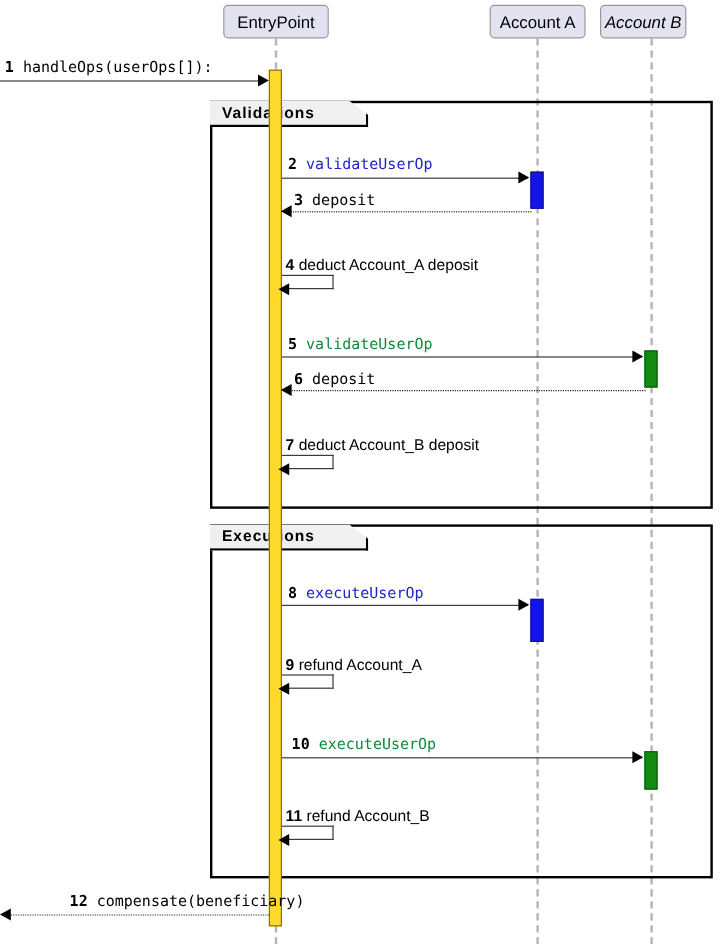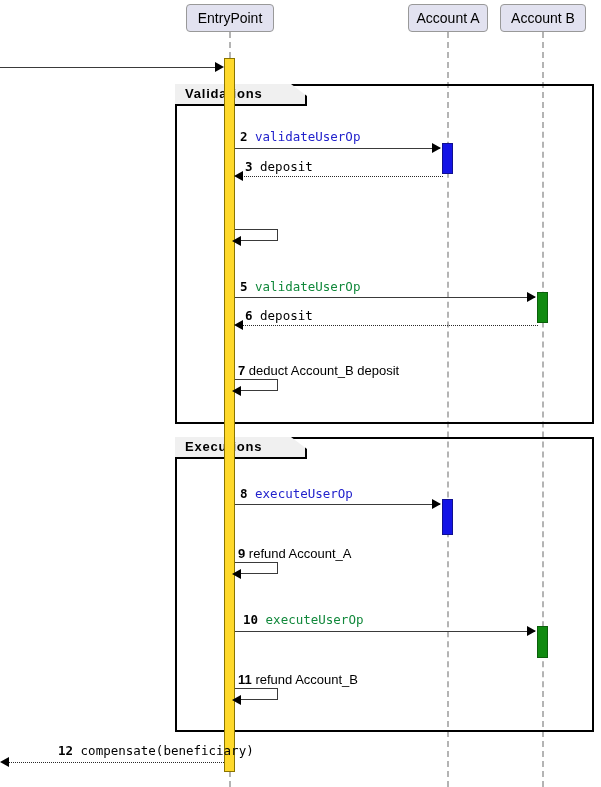--- a/index.html
+++ b/index.html
@@ -138,58 +138,66 @@
 <div id="diagram-root">
 
   <div class="participant" style="left:186px; top:4px; width:88px;">
     <span>EntryPoint</span>
   </div>
 
   <div class="participant" style="left:408px; top:4px; width:80px;">
     <span>Account A</span>
   </div>
 
-  <div class="participant" style="left:500px; top:4px; width:86px;">
+  <div class="participant" style="left:500px; top:4px; width:72px;font-style:italic;">
     <span>Account B</span>
   </div>
 
   <div class="lifeline" style="left:229px; top:32px; height:755px;"></div>
   <div class="lifeline" style="left:447px; top:32px; height:755px;"></div>
   <div class="lifeline" style="left:542px; top:32px; height:755px;"></div>
 
   <div class="fragment" style="left:175px; top:84px; width:419px; height:340px;"></div>
   <div class="fragment-label" style="left:175px; top:84px; width:132px;">
     <span>Validations</span>
   </div>
 
   <div class="fragment" style="left:175px; top:437px; width:419px; height:295px;"></div>
   <div class="fragment-label" style="left:175px; top:437px; width:132px;">
     <span>Executions</span>
   </div>
 
   <div class="activation act-entrypoint" style="left:224px; top:58px; width:11px; height:714px;"></div>
 
+  <div class="msg-label" style="left:4px; top:48px;">
+    <span class="seq">1</span>
+    <span class="txt-black">handleOps(userOps[]):</span>
+  </div>
   <div class="msg-line" style="left:0px; top:67px; width:217px;"></div>
   <div class="arrowhead arrow-right" style="left:215px; top:62px;"></div>
 
   <div class="msg-label" style="left:240px; top:129px;">
     <span class="seq">2</span>
     <span class="txt-blue">validateUserOp</span>
   </div>
   <div class="msg-line" style="left:235px; top:148px; width:205px;"></div>
   <div class="arrowhead arrow-right" style="left:432px; top:143px;"></div>
   <div class="activation act-blue" style="left:442px; top:143px; width:11px; height:31px;"></div>
 
   <div class="msg-label" style="left:245px; top:159px;">
     <span class="seq">3</span>
     <span class="txt-black">deposit</span>
   </div>
   <div class="msg-line dotted" style="left:240px; top:176px; width:203px;"></div>
   <div class="arrowhead arrow-left" style="left:234px; top:171px;"></div>
 
+  <div class="msg-label sans" style="left:238px; top:213px;">
+    <span class="seq">4</span>
+    <span class="txt-black">deduct Account_A deposit</span>
+  </div>
   <div class="self-loop" style="left:235px; top:229px; width:43px; height:12px;"></div>
   <div class="arrowhead arrow-left" style="left:232px; top:236px;"></div>
 
   <div class="msg-label" style="left:240px; top:279px;text-align:center;">
     <span class="seq">5</span>
     <span class="txt-green">validateUserOp</span>
   </div>
   <div class="msg-line" style="left:235px; top:297px; width:300px;"></div>
   <div class="arrowhead arrow-right" style="left:527px; top:292px;"></div>
   <div class="activation act-green" style="left:537px; top:292px; width:11px; height:31px;"></div>

